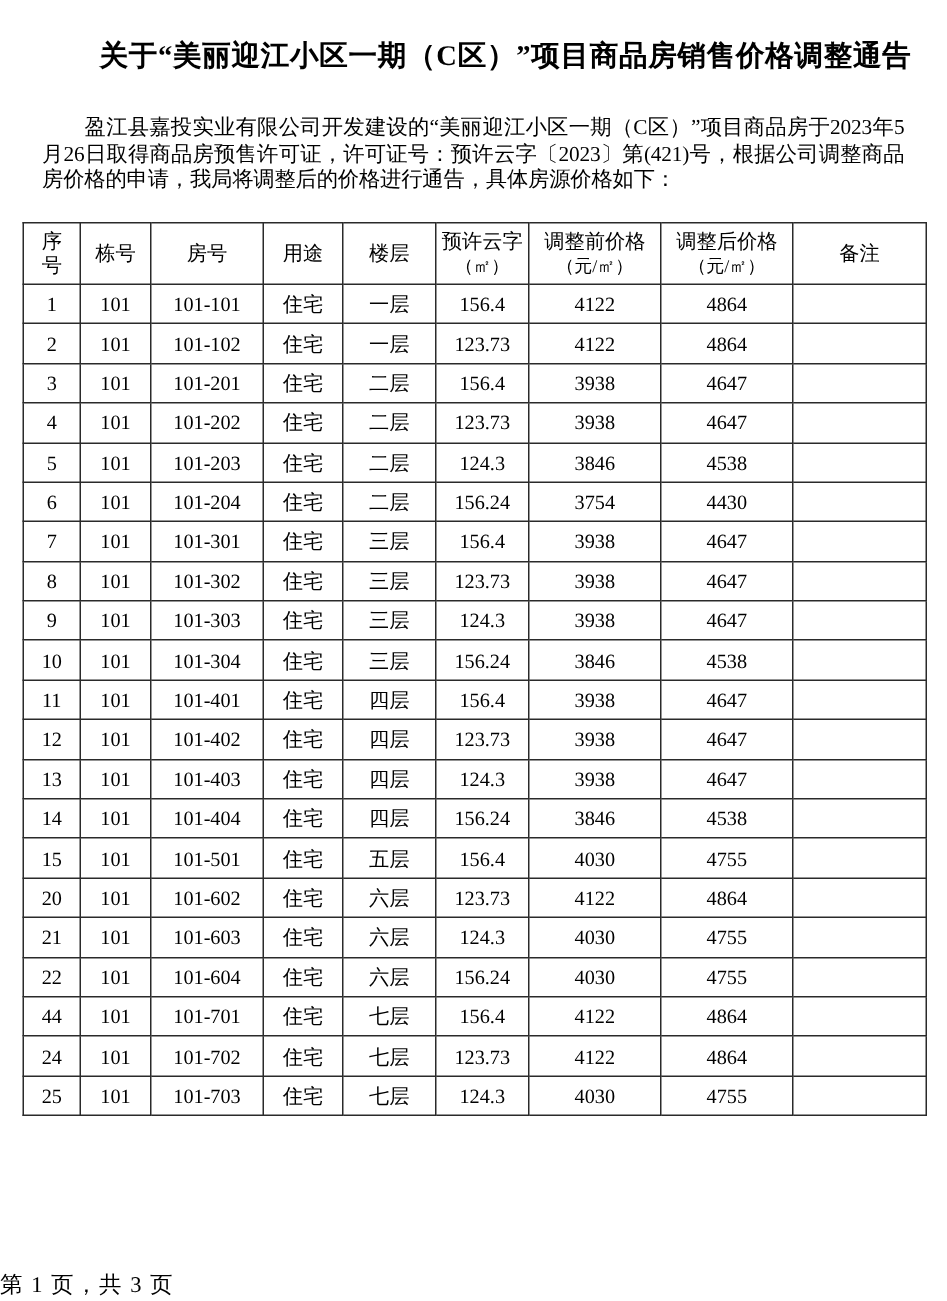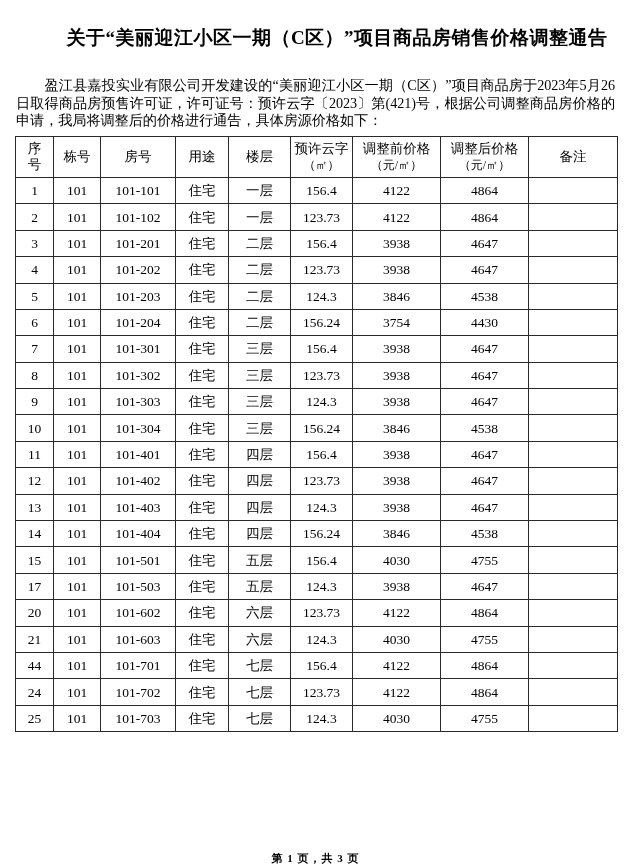--- a/index.html
+++ b/index.html
@@ -28,21 +28,21 @@
     font-weight: bold;
     font-size: 19px;
     text-align: center;
     letter-spacing: 0.5px;
     padding-top: 12px;
     line-height: 26px;
     white-space: nowrap;
     padding-left: 43px;
   }
   .body-text {
-    margin: 0;
+    margin: 12px;
     padding: 14px 16px 0 16px;
     font-size: 14.2px;
     line-height: 17.5px;
     text-align: justify;
     text-justify: inter-ideograph;
     text-indent: 2em;
     letter-spacing: -0.1px;
   }
   .table-wrap {
     padding: 6px 14px 0 15px;
@@ -93,24 +93,22 @@
   .seq-stack {
     display: block;
     line-height: 16px;
     font-size: 13.5px;
   }
   .footer {
     position: absolute;
     left: 0;
     right: 0;
     bottom: 14px;
-    text-align: center;
-    font-size: 11px;
+    font-size: 15px;
     letter-spacing: 1px;
-    font-weight: bold;
   }
 </style>
 </head>
 <body>
 
 <div class="page">
 
   <h1 class="doc-title">关于“美丽迎江小区一期（C区）”项目商品房销售价格调整通告</h1>
 
   <p class="body-text">盈江县嘉投实业有限公司开发建设的“美丽迎江小区一期（C区）”项目商品房于2023年5月26日取得商品房预售许可证，许可证号：预许云字〔2023〕第(421)号，根据公司调整商品房价格的申请，我局将调整后的价格进行通告，具体房源价格如下：</p>
@@ -313,48 +311,48 @@
             <td>101</td>
             <td>101-501</td>
             <td>住宅</td>
             <td>五层</td>
             <td>156.4</td>
             <td>4030</td>
             <td>4755</td>
             <td></td>
           </tr>
           <tr>
-            <td>17</td>
-            <td>101</td>
-            <td>101-503</td>
-            <td>住宅</td>
-            <td>五层</td>
-            <td>124.3</td>
-            <td>3938</td>
-            <td>4647</td>
-            <td></td>
-          </tr>
-          <tr>
             <td>20</td>
             <td>101</td>
             <td>101-602</td>
             <td>住宅</td>
             <td>六层</td>
             <td>123.73</td>
             <td>4122</td>
             <td>4864</td>
             <td></td>
           </tr>
           <tr>
             <td>21</td>
             <td>101</td>
             <td>101-603</td>
             <td>住宅</td>
             <td>六层</td>
             <td>124.3</td>
+            <td>4030</td>
+            <td>4755</td>
+            <td></td>
+          </tr>
+          <tr>
+            <td>22</td>
+            <td>101</td>
+            <td>101-604</td>
+            <td>住宅</td>
+            <td>六层</td>
+            <td>156.24</td>
             <td>4030</td>
             <td>4755</td>
             <td></td>
           </tr>
           <tr>
             <td>44</td>
             <td>101</td>
             <td>101-701</td>
             <td>住宅</td>
             <td>七层</td>

